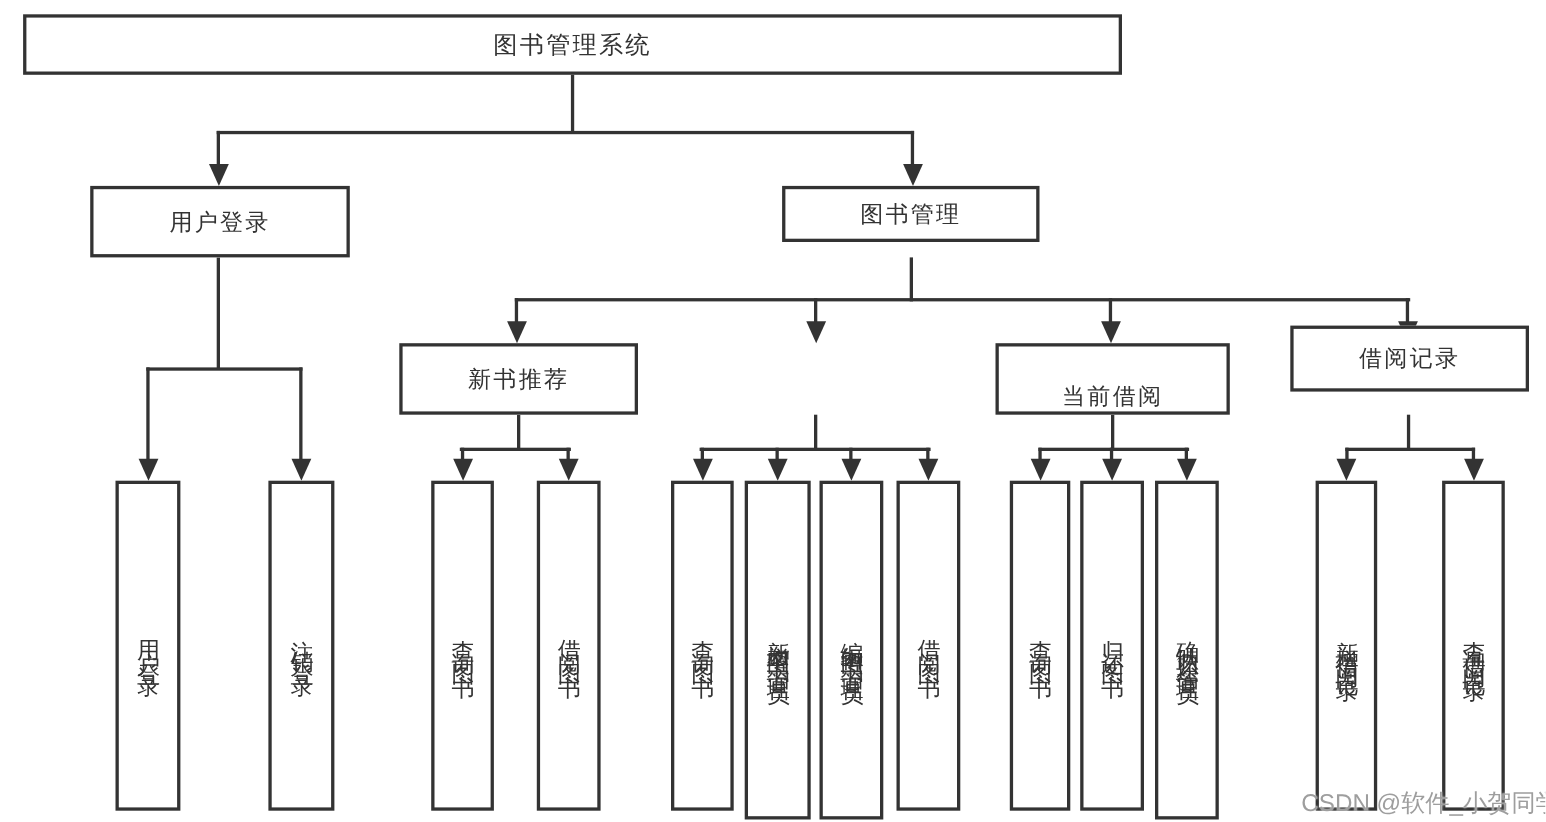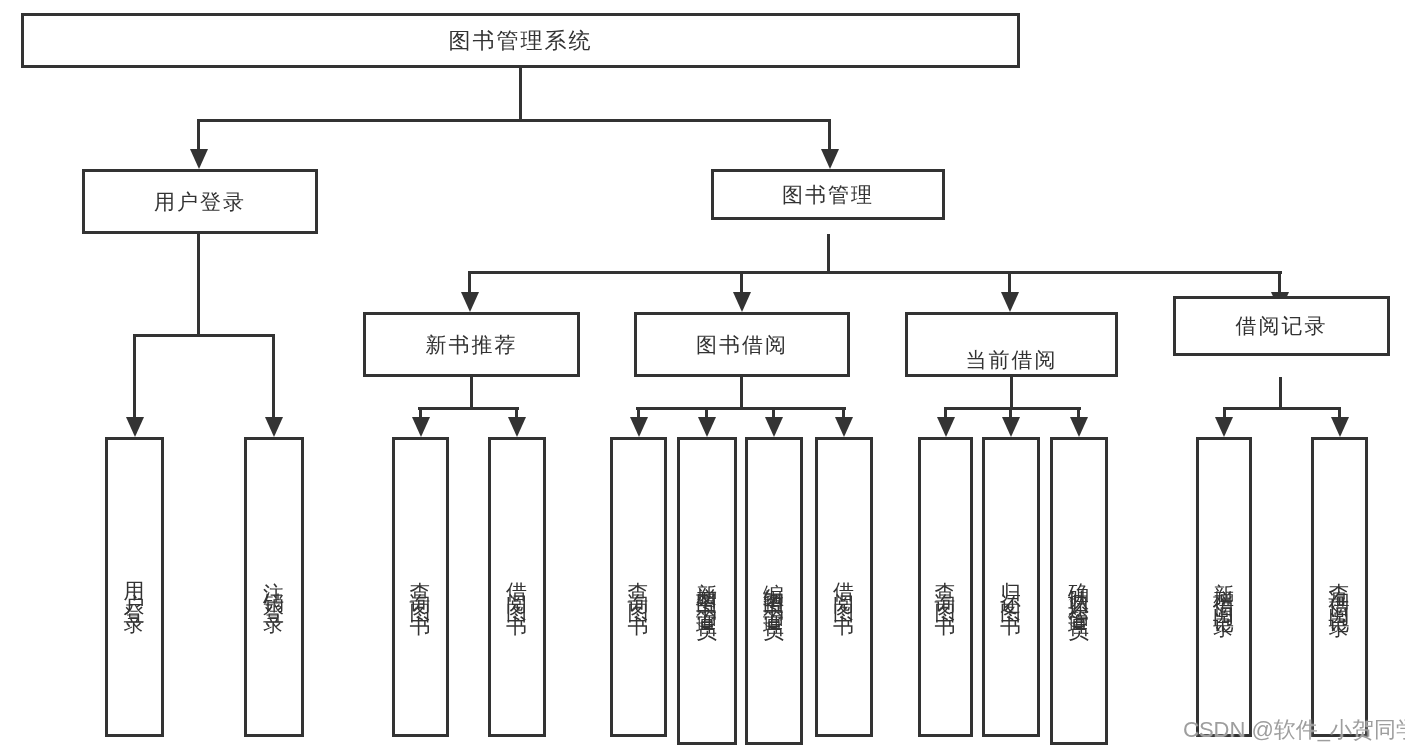--- a/index.html
+++ b/index.html
@@ -108,23 +108,20 @@
   <div class="box" style="left:82px;top:169px;width:236px;height:65px;">
     <span>用户登录</span>
   </div>
   <div class="box" style="left:711px;top:169px;width:234px;height:51px;">
     <span>图书管理</span>
   </div>
 
   <div class="box" style="left:363px;top:312px;width:217px;height:65px;">
     <span>新书推荐</span>
   </div>
-  <div class="box" style="left:634px;top:312px;width:216px;height:65px;">
-    <span>图书借阅</span>
-  </div>
   <div class="box" style="left:905px;top:312px;width:213px;height:65px;align-items:flex-end;">
     <span>当前借阅</span>
   </div>
   <div class="box" style="left:1173px;top:296px;width:217px;height:60px;">
     <span>借阅记录</span>
   </div>
 
   <div class="leaf" style="left:105px;top:437px;width:59px;height:300px;">
     <span class="vtext ls4">用户登录</span>
   </div>

